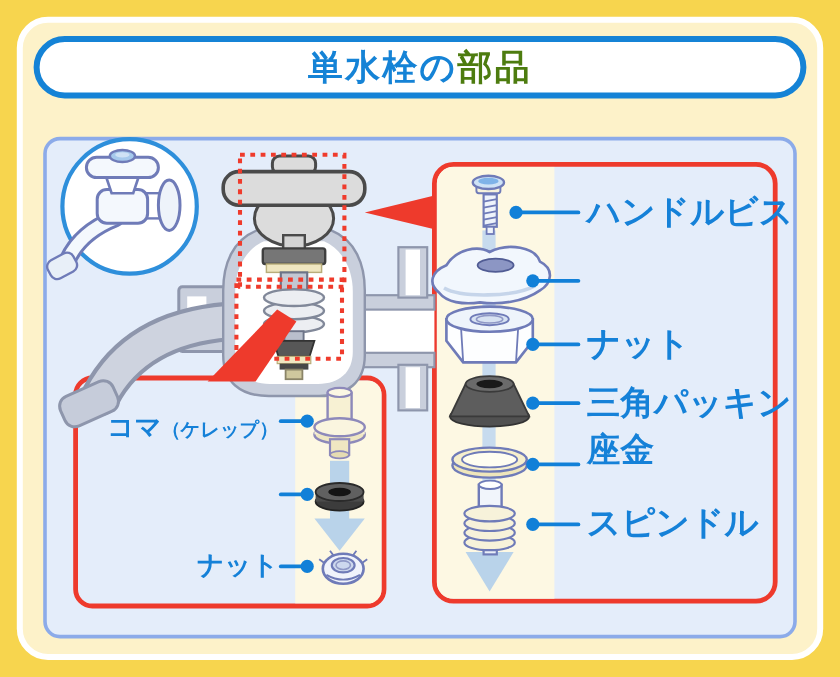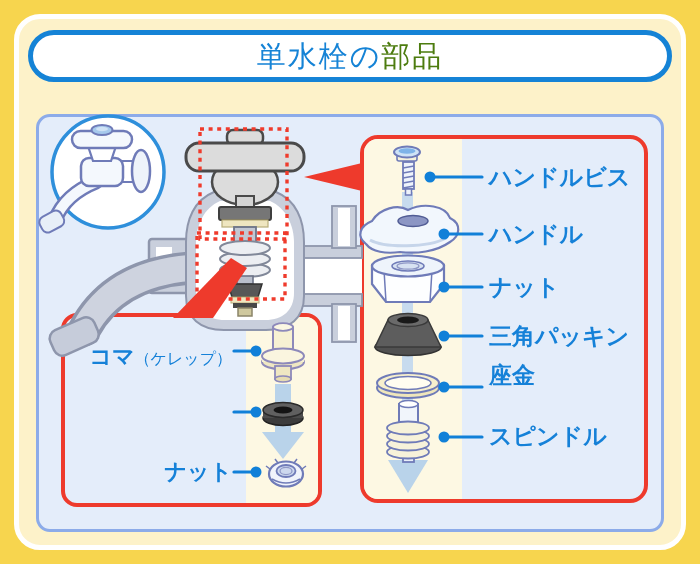--- a/index.html
+++ b/index.html
@@ -5,36 +5,36 @@
   html,body{margin:0;padding:0;background:#f7d54e;}
   .stage{position:relative;width:700px;height:564px;background:#f7d54e;overflow:hidden;
          font-family:"DejaVu Sans","Liberation Sans",sans-serif;}
   .frame-inner{position:absolute;left:14px;top:14px;width:672px;height:536px;
          box-sizing:border-box;background:#fdf2c9;border:5px solid #ffffff;border-radius:26px;}
   .panel{position:absolute;left:36px;top:114px;width:628px;height:418px;box-sizing:border-box;
          background:#e4edfa;border:3px solid #8cabe9;border-radius:14px;z-index:1;}
   .title-pill{position:absolute;left:28px;top:30px;width:644px;height:52px;box-sizing:border-box;
          background:#ffffff;border:5px solid #1583d6;border-radius:28px;z-index:4;
          display:flex;align-items:center;justify-content:center;
-         font-size:29px;font-weight:normal;letter-spacing:2px;line-height:1;}
+         font-size:29px;font-weight:bold;letter-spacing:2px;line-height:1;}
   .t-blue{color:#1583d6;}
   .t-red{color:#4d7c0f;}
   .callout{position:absolute;box-sizing:border-box;background:#e4edfa;
          border:4px solid #ee3a2c;overflow:hidden;z-index:2;}
   .box-right{left:360px;top:135px;width:288px;height:368px;border-radius:18px;}
   .box-right .cream{position:absolute;left:0;top:0;width:98px;height:100%;background:#fdf8e3;}
   .box-bottom{left:61px;top:313px;width:261px;height:194px;border-radius:16px;}
   .box-bottom .cream{position:absolute;right:0;top:0;width:72px;height:100%;background:#fdf8e3;}
   .overlay{position:absolute;left:0;top:0;width:700px;height:564px;z-index:3;}
   .r-label{position:absolute;left:489px;transform:translateY(-50%);z-index:4;
-         color:#1581d8;font-size:23px;font-weight:bold;white-space:nowrap;line-height:1;}
+         color:#1581d8;font-size:28px;font-weight:bold;white-space:nowrap;line-height:1;}
   .b-label{position:absolute;right:468px;transform:translateY(-50%);z-index:4;
          color:#1581d8;font-size:22px;font-weight:bold;white-space:nowrap;line-height:1;
          display:flex;align-items:baseline;text-align:right;}
-  .b-label .sub{font-size:16px;font-weight:normal;margin-top:16px;}
+  .b-label .sub{font-size:16px;font-weight:bold;margin-top:16px;}
 </style>
 </head>
 <body>
 
 <div class="stage">
 
   <div class="frame-inner"></div>
 
   <div class="title-pill">
     <span class="t-blue">単水栓の</span>
@@ -220,21 +220,20 @@
           <circle cx="256" cy="351" r="5.5" fill="#1180d8" stroke="none"></circle>
         <line x1="234" y1="412" x2="251" y2="412"></line>
           <circle cx="256" cy="412" r="5.5" fill="#1180d8" stroke="none"></circle>
         <line x1="234" y1="472" x2="251" y2="472"></line>
           <circle cx="256" cy="472" r="5.5" fill="#1180d8" stroke="none"></circle>
       </g>
     </g>
   </svg>
 
   <div class="r-label" style="top:177px">ハンドルビス</div>
-  <div class="r-label" style="top:234px">ハンドル</div>
   <div class="r-label" style="top:287px">ナット</div>
   <div class="r-label" style="top:336px">三角パッキン</div>
   <div class="r-label" style="top:375px">座金</div>
   <div class="r-label" style="top:436px">スピンドル</div>
 
   <div class="b-label" style="top:351px">
     <span>コマ</span>
       <span class="sub">（ケレップ）</span>
   </div>
   <div class="b-label" style="top:472px">ナット</div>

